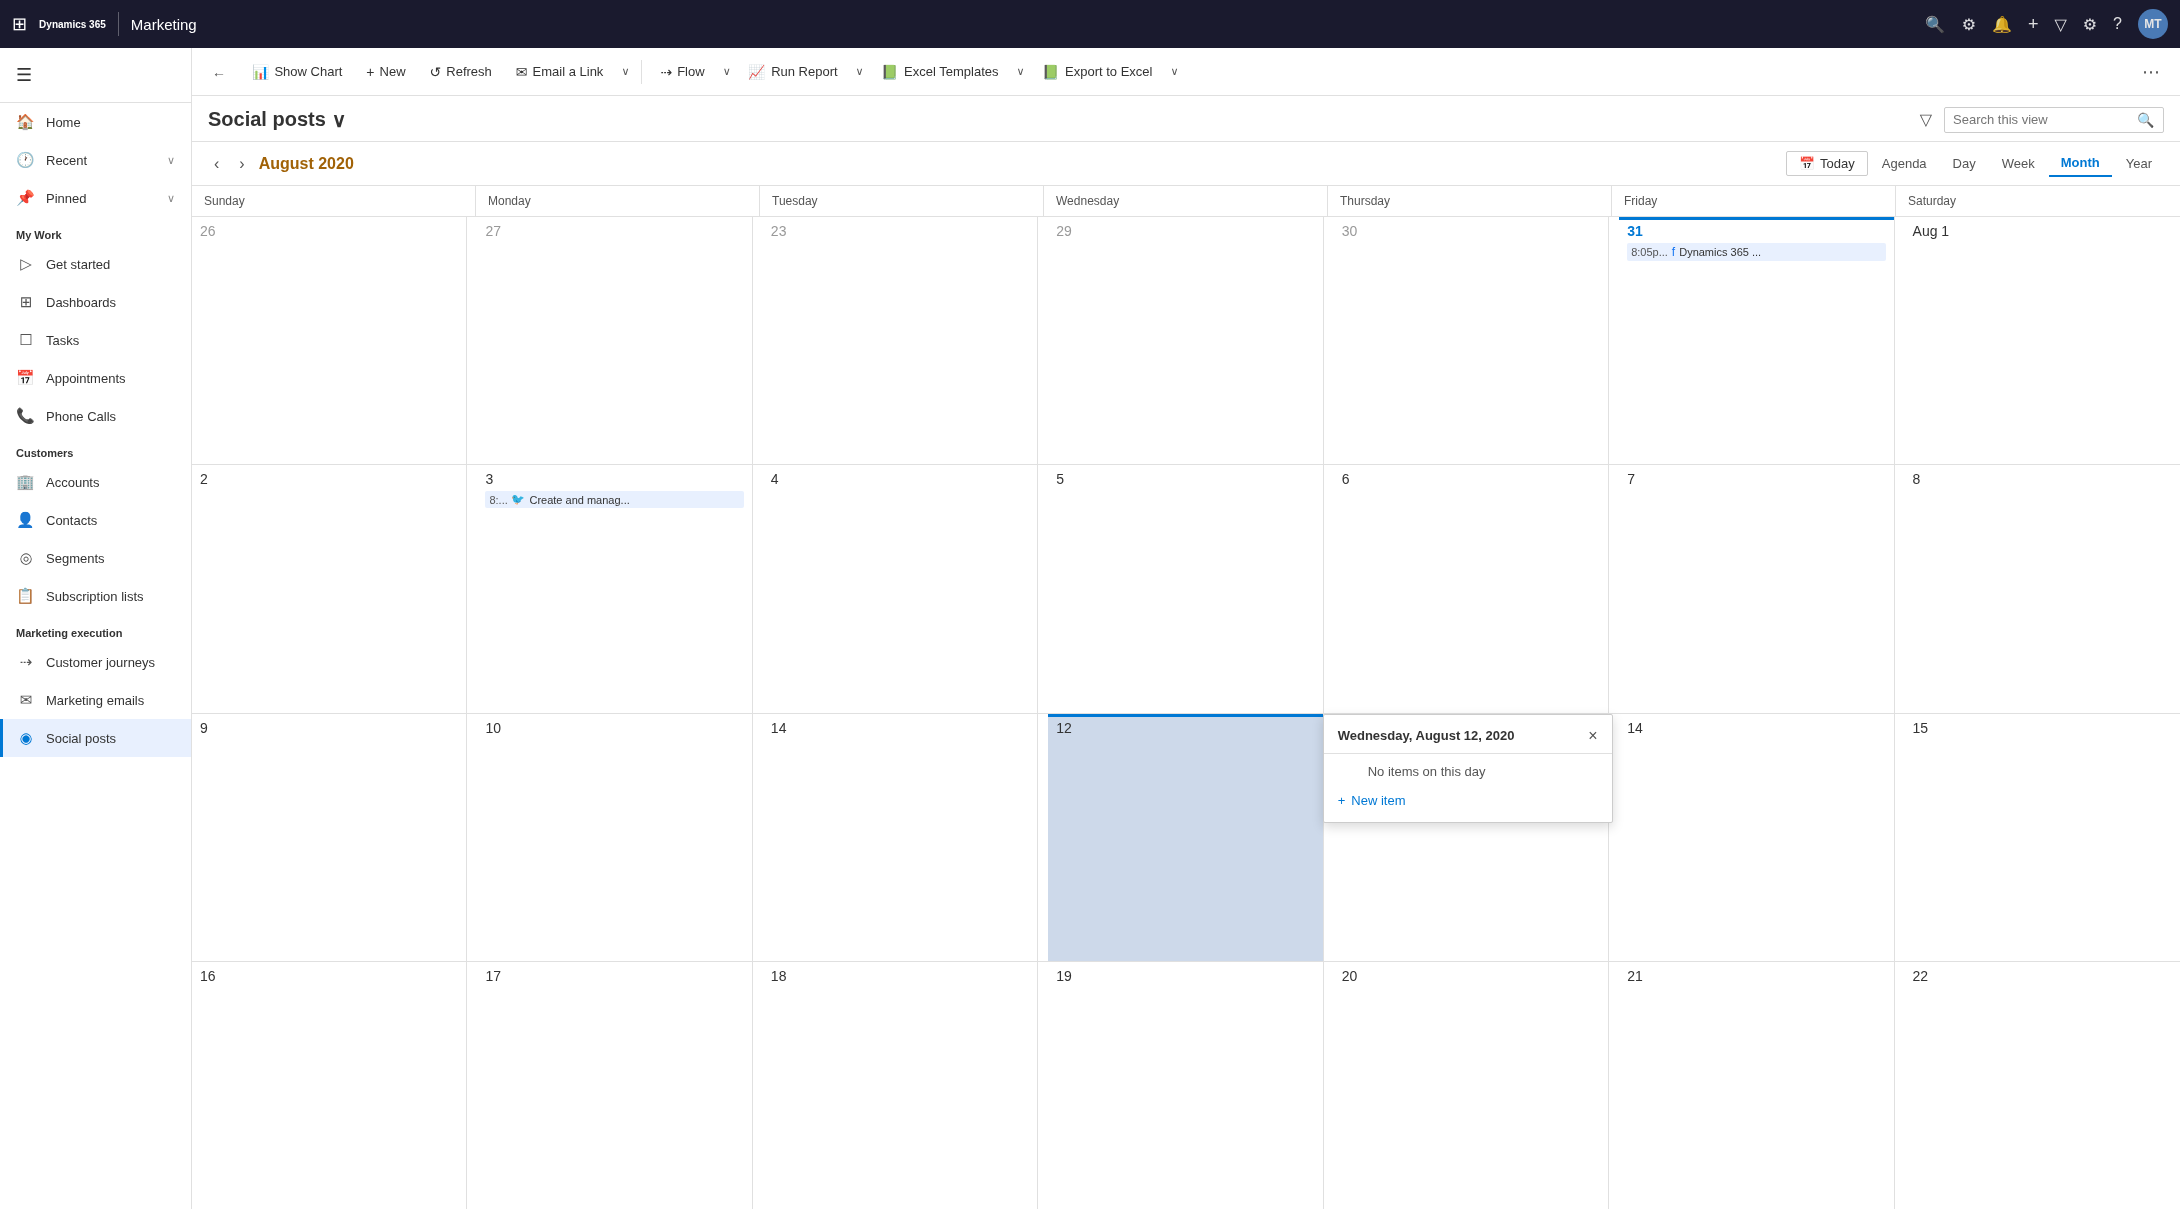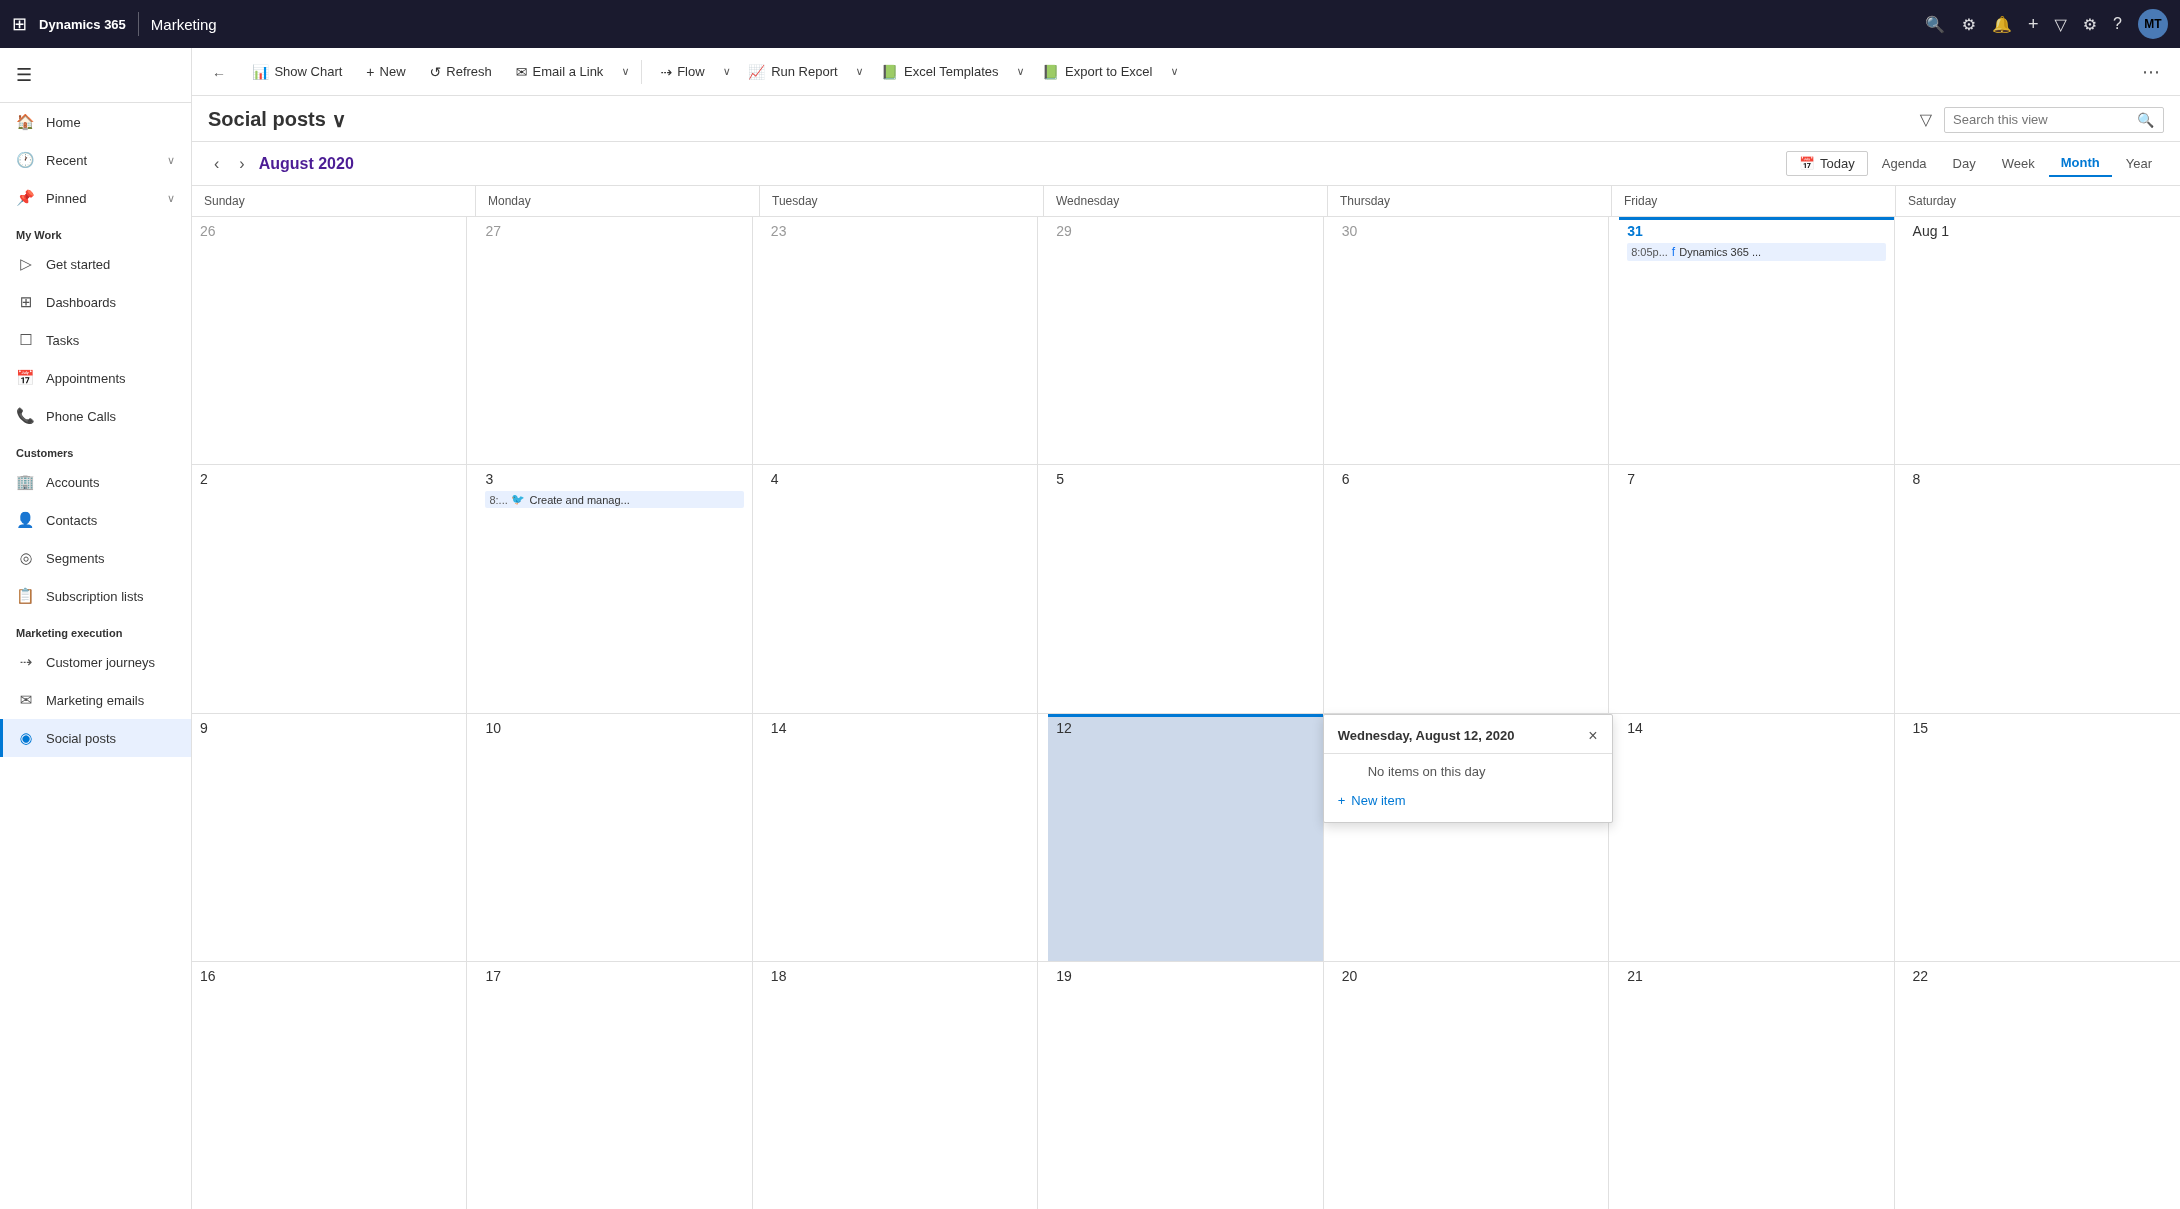--- a/index.html
+++ b/index.html
@@ -5,26 +5,26 @@
     * { box-sizing: border-box; margin: 0; padding: 0; }
     body { font-family: 'Segoe UI', Tahoma, Geneva, Verdana, sans-serif; font-size: 13px; background: #fff; overflow: hidden; }
 
     
     .topbar {
       display: flex; align-items: center;
       background: #1a1a2e; color: #fff;
       height: 48px; padding: 0 12px;
       gap: 12px;
     }
-    .topbar-brand { display: flex; align-items: center; gap: 8px; font-size: 13px; font-weight: 600; }
+    .topbar-brand { display: flex; align-items: center; gap: 8px; font-size: 10px; font-weight: 600; }
     .topbar-divider { width: 1px; height: 24px; background: rgba(255,255,255,0.3); }
     .topbar-module { color: #fff; font-size: 15px; font-weight: 400; }
     .topbar-icons { margin-left: auto; display: flex; align-items: center; gap: 16px; color: #fff; }
     .topbar-icons span { cursor: pointer; font-size: 16px; opacity: 0.85; }
-    .avatar { width: 30px; height: 30px; border-radius: 50%; background: #4a7ab5; color: #000000; display: flex; align-items: center; justify-content: center; font-size: 12px; font-weight: 600; cursor: pointer; }
+    .avatar { width: 30px; height: 30px; border-radius: 50%; background: #4a7ab5; color: #e5e5e5; display: flex; align-items: center; justify-content: center; font-size: 12px; font-weight: 600; cursor: pointer; }
 
     
     .main-layout { display: flex; height: calc(100vh - 48px); }
 
     
     .sidebar {
       width: 192px; min-width: 192px;
       background: #fff;
       border-right: 1px solid #e0e0e0;
       display: flex; flex-direction: column;
@@ -89,21 +89,21 @@
 
     
     .calendar-controls {
       display: flex; align-items: center; justify-content: space-between;
       padding: 8px 16px;
       background: #fff;
       border-bottom: 1px solid #e0e0e0;
     }
     .cal-nav { display: flex; align-items: center; gap: 8px; }
     .cal-nav-btn { border: none; background: none; cursor: pointer; color: #555; font-size: 16px; padding: 4px 6px; border-radius: 2px; }
-    .cal-month { font-size: 16px; font-weight: 600; color: #4c1d95; }
+    .cal-month { font-size: 16px; font-weight: 600; color: #a16207; }
     .cal-view-btns { display: flex; align-items: center; gap: 2px; }
     .cal-view-btn {
       border: none; background: none; cursor: pointer;
       padding: 5px 12px; font-size: 13px; color: #555;
       border-radius: 2px; display: flex; align-items: center; gap: 5px;
     }
     .cal-view-btn.active { color: #0078d4; border-bottom: 2px solid #0078d4; border-radius: 0; font-weight: 600; }
     .cal-today-btn {
       border: 1px solid #ccc; background: #fff; cursor: pointer;
       padding: 4px 12px; font-size: 13px; color: #333; border-radius: 2px;

